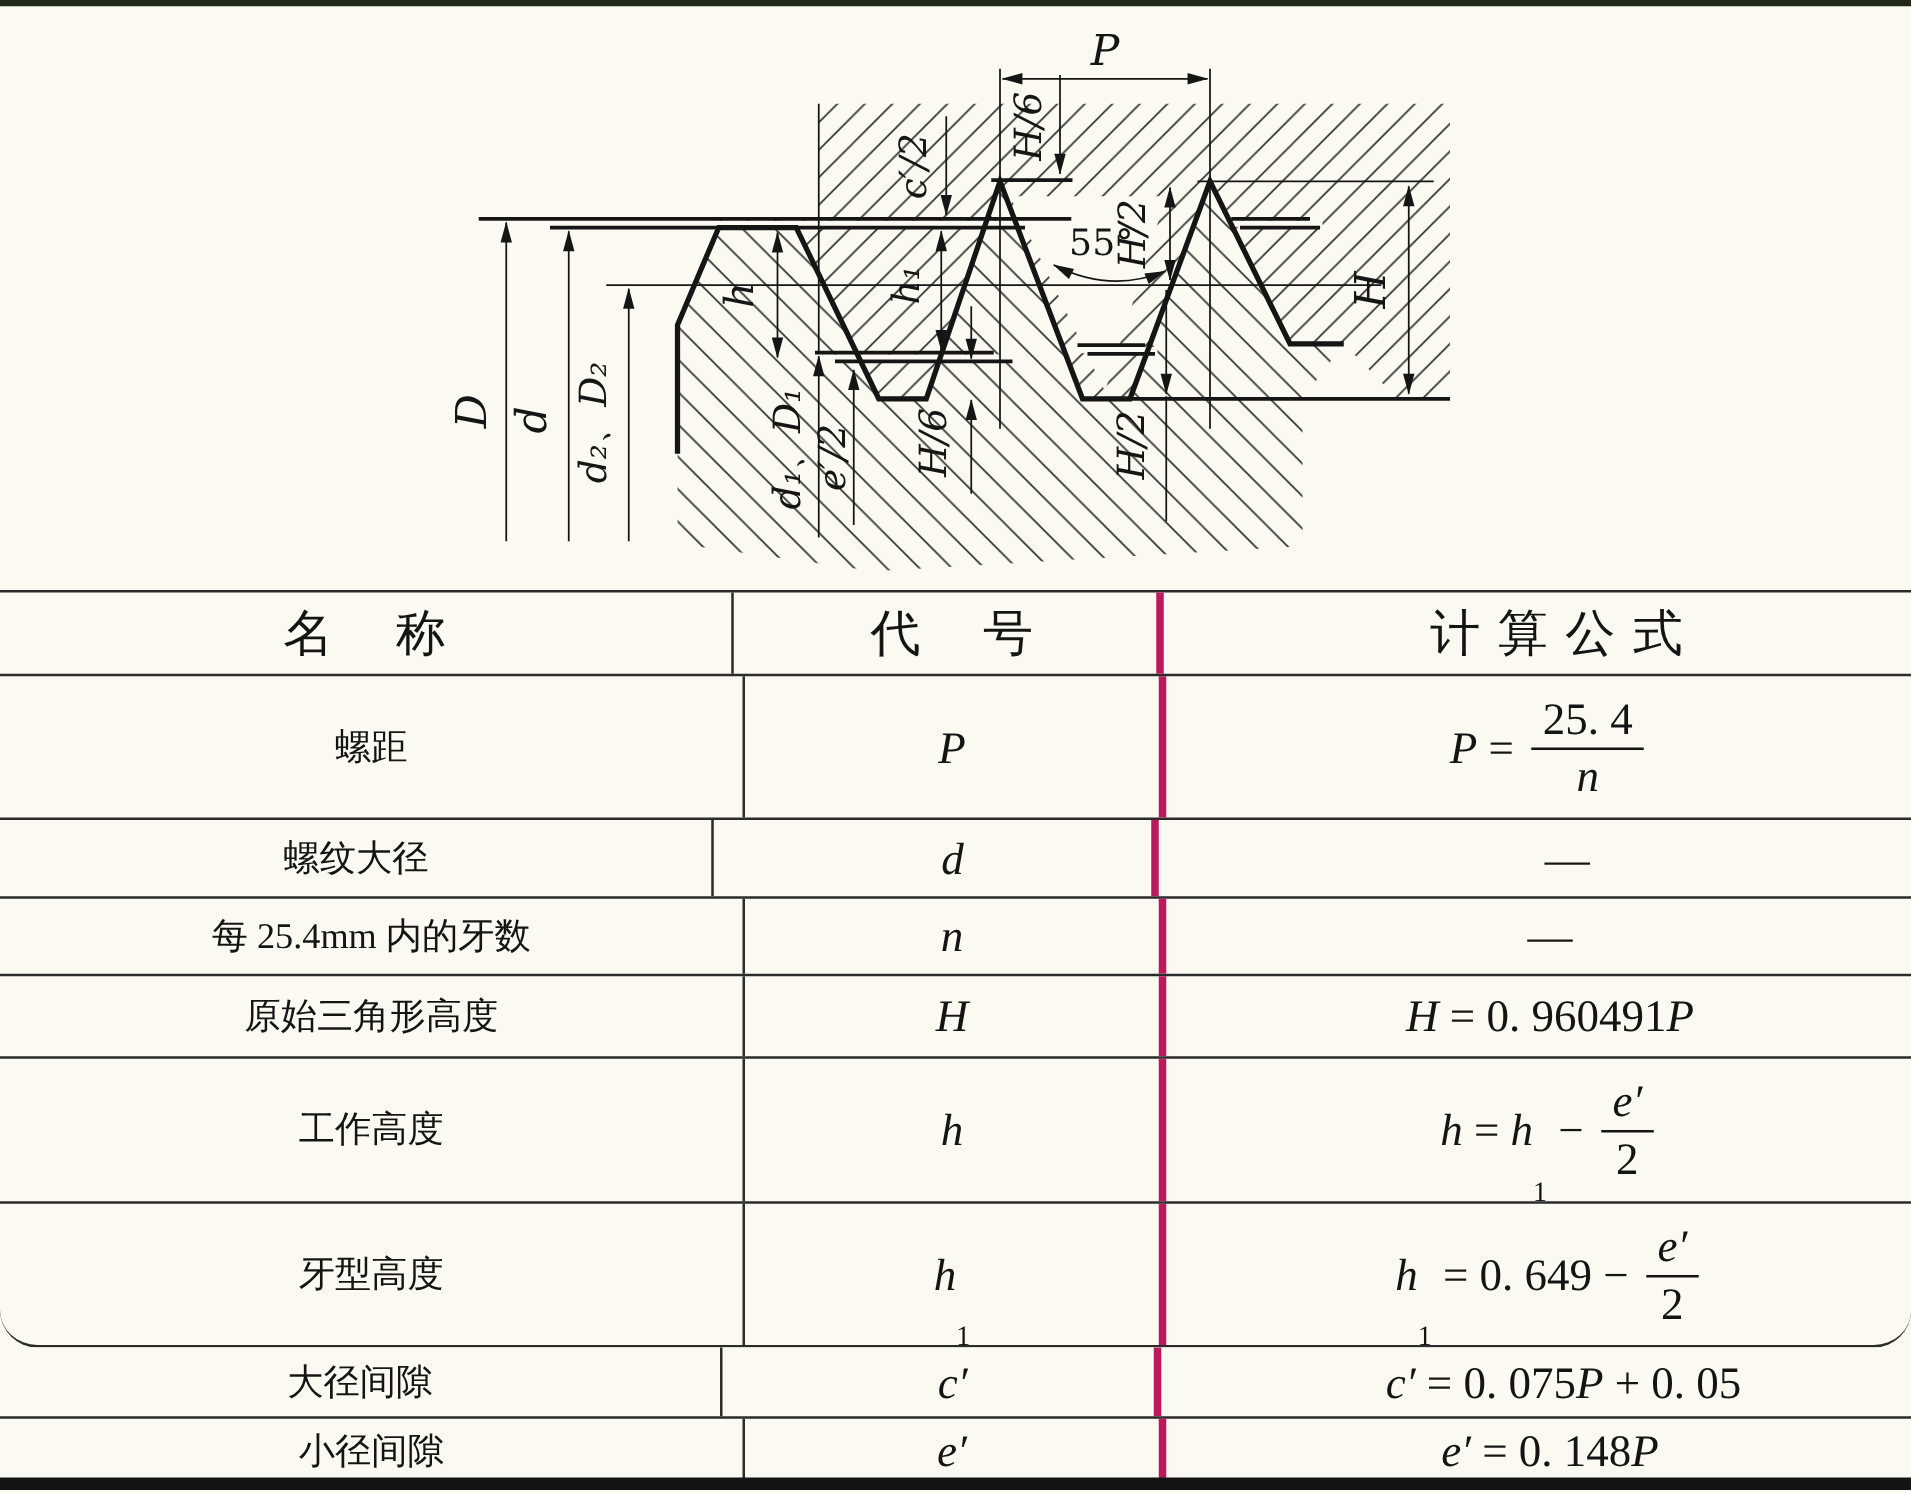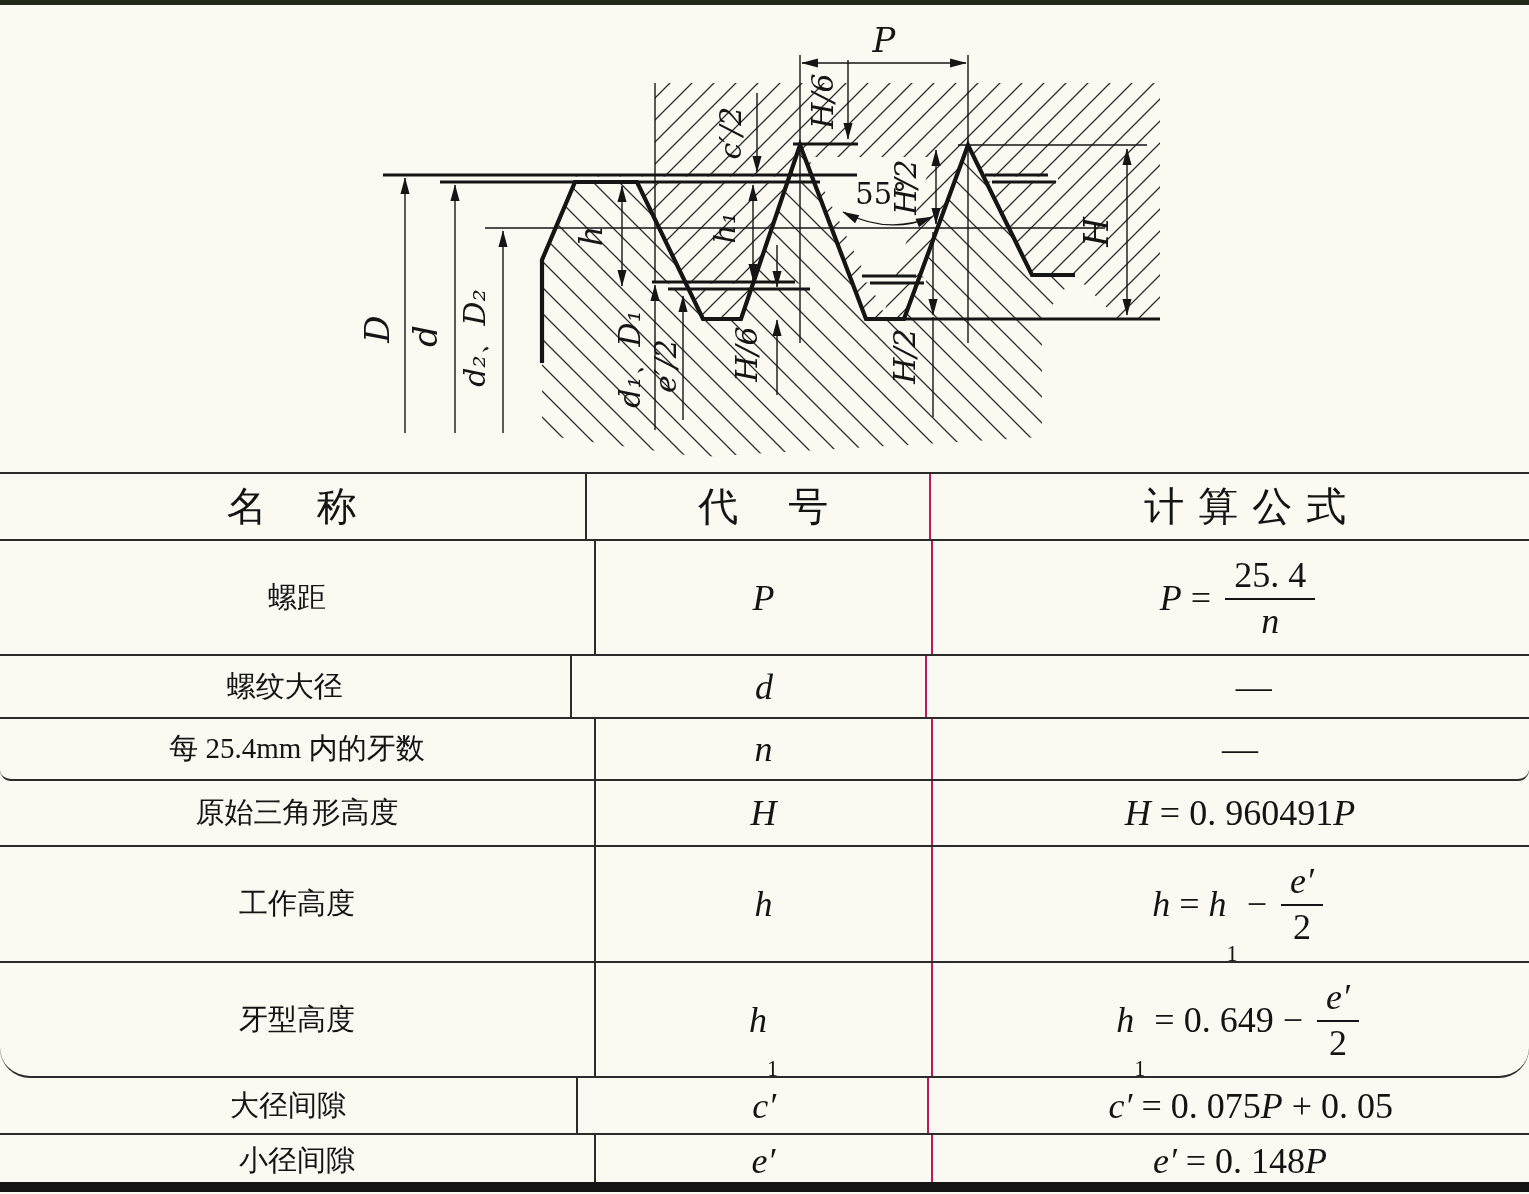--- a/index.html
+++ b/index.html
@@ -22,21 +22,21 @@
     border-top:2px solid #2b2b2b;
     box-sizing:border-box;
   }
   .tr{display:flex;border-bottom:2px solid #2b2b2b;box-sizing:border-box;}
   .td{
     display:flex;align-items:center;justify-content:center;
     box-sizing:border-box;white-space:pre;
     font-size:29px;
   }
   .c1{width:596px;border-right:2px solid #2b2b2b;}
-  .c2{width:337px;border-right:2px solid #be185d;}
+  .c2{width:337px;border-right:6px solid #be185d;}
   .c3{width:594px;padding-left:20px;}
   .th{font-size:40px;letter-spacing:2px;}
   .sym, .fml{font-size:36px;}
   .it{font-style:italic;}
   .rm{font-style:normal;}
   .sub{font-size:0.62em;vertical-align:-0.25em;font-style:normal;align-self:flex-end;transform:translateY(6px);}
   .frac{display:inline-flex;flex-direction:column;align-items:center;margin:0 5px;transform:translateY(1px);}
   .fn{display:inline-flex;align-items:baseline;padding:0 9px 3px;border-bottom:2px solid #141414;line-height:1.05;}
   .fd{display:inline-flex;padding-top:3px;line-height:1.05;}
 </style>
@@ -147,21 +147,21 @@
       <div class="td c2 sym"><span class="it">P</span></div>
       <div class="td c3 fml"><span class="it">P</span><span class="rm"> = </span><span class="frac"><span class="fn"><span class="rm">25. 4</span></span><span class="fd"><span class="it">n</span></span></span></div>
     </div>
 
     <div class="tr" style="height:63px;gap:32px;">
       <div class="td c1">螺纹大径</div>
       <div class="td c2 sym"><span class="it">d</span></div>
       <div class="td c3 fml"><span class="rm">—</span></div>
     </div>
 
-    <div class="tr" style="height:62px;border-radius:11px;">
+    <div class="tr" style="height:62px;">
       <div class="td c1">每 25.4mm 内的牙数</div>
       <div class="td c2 sym"><span class="it">n</span></div>
       <div class="td c3 fml"><span class="rm">—</span></div>
     </div>
 
     <div class="tr" style="height:66px;">
       <div class="td c1">原始三角形高度</div>
       <div class="td c2 sym"><span class="it">H</span></div>
       <div class="td c3 fml"><span class="it">H</span><span class="rm"> = 0. 960491</span><span class="it">P</span></div>
     </div>

